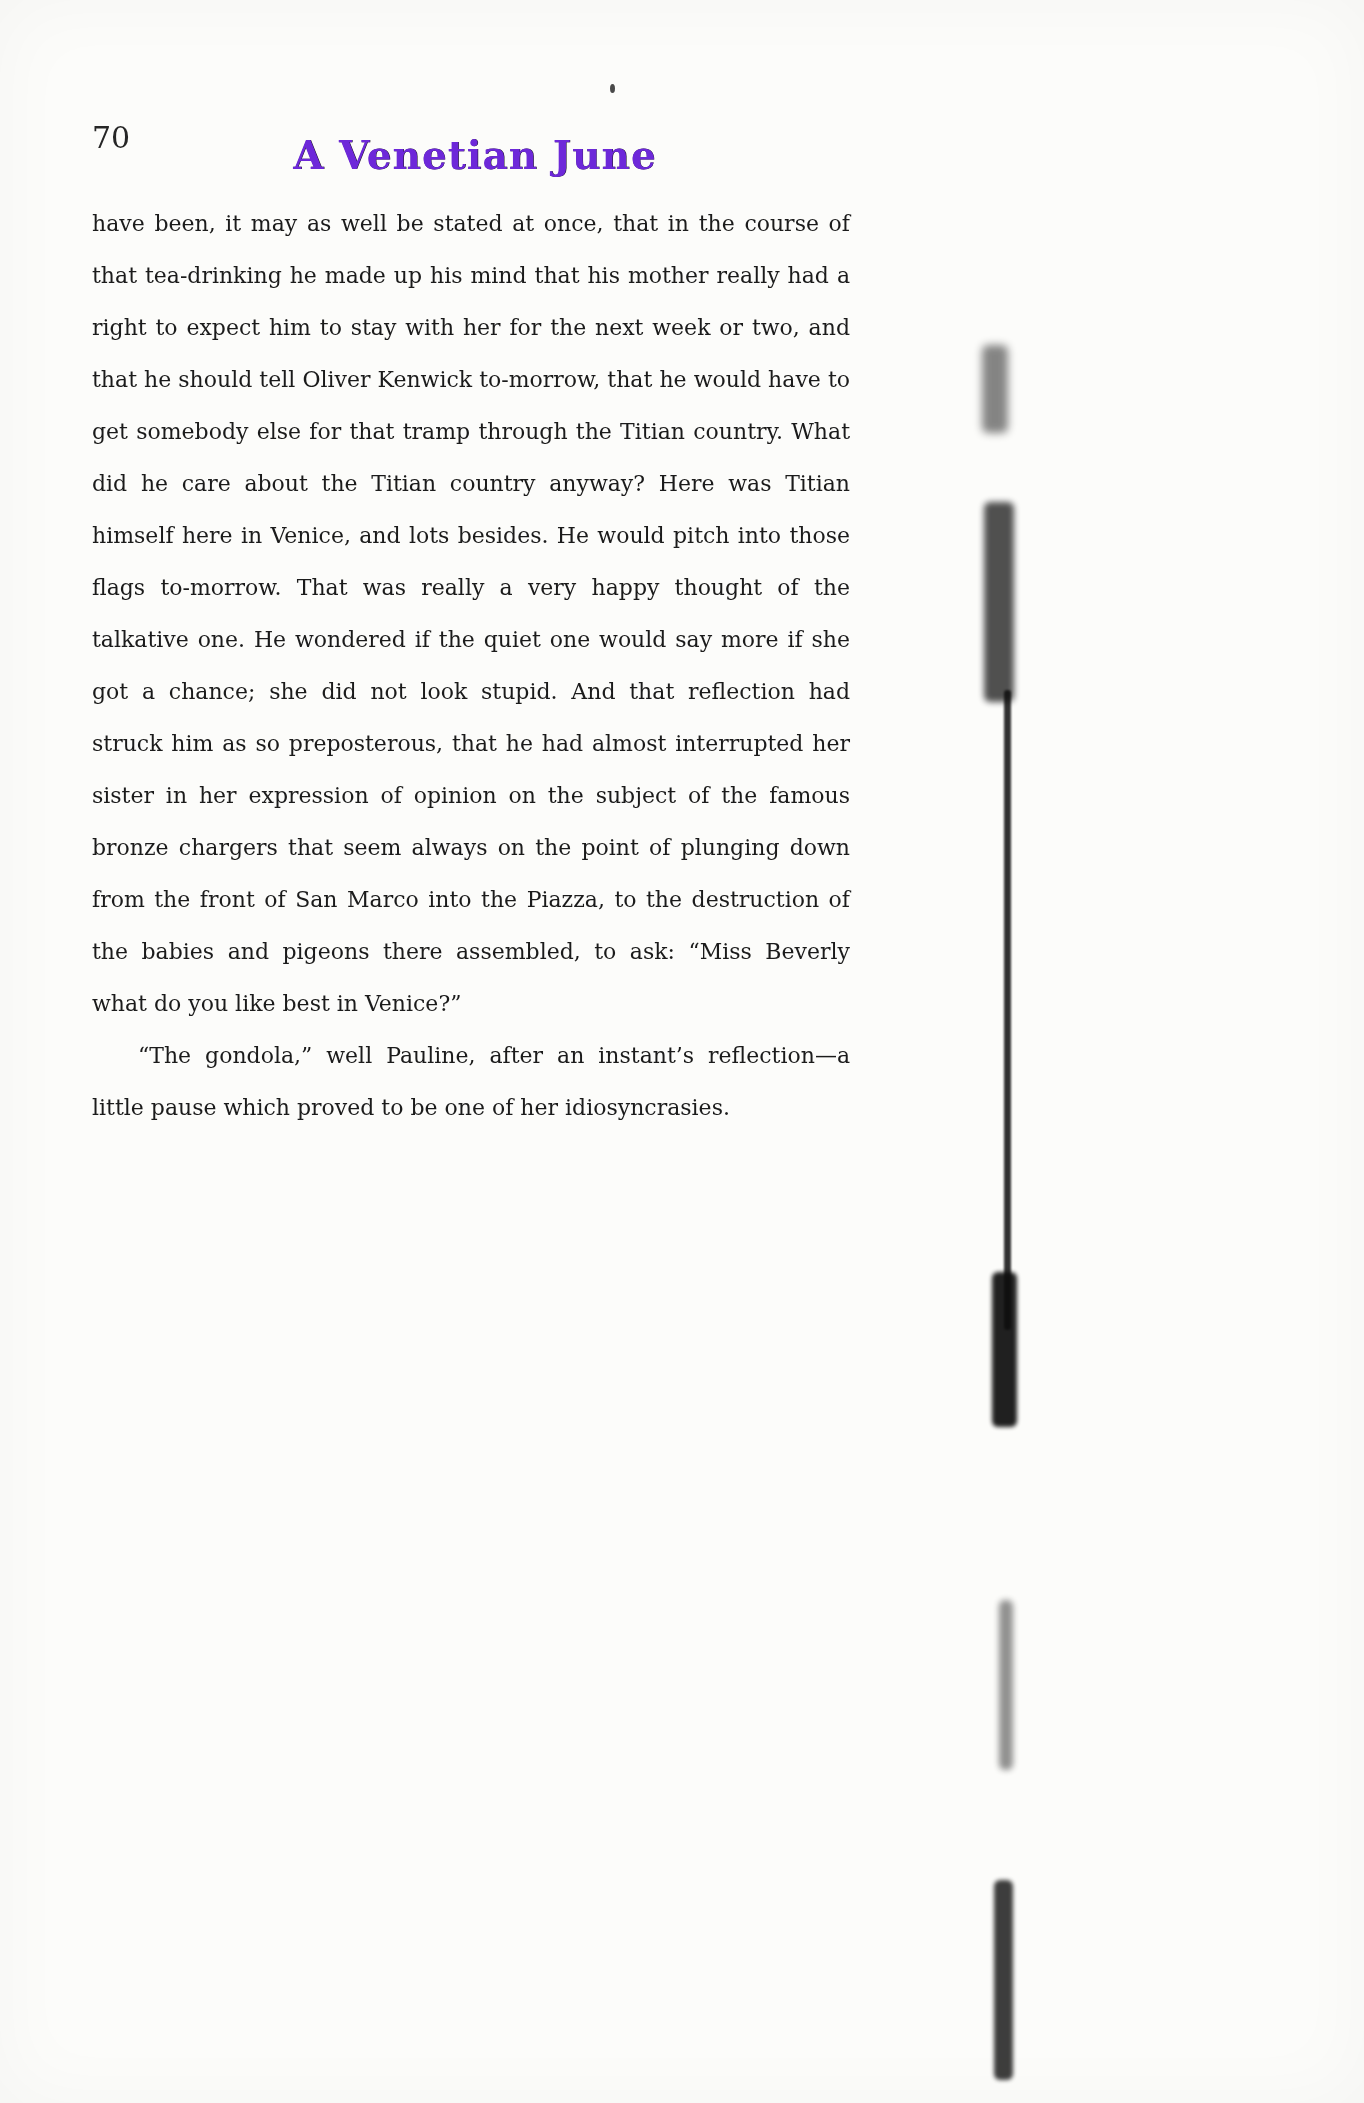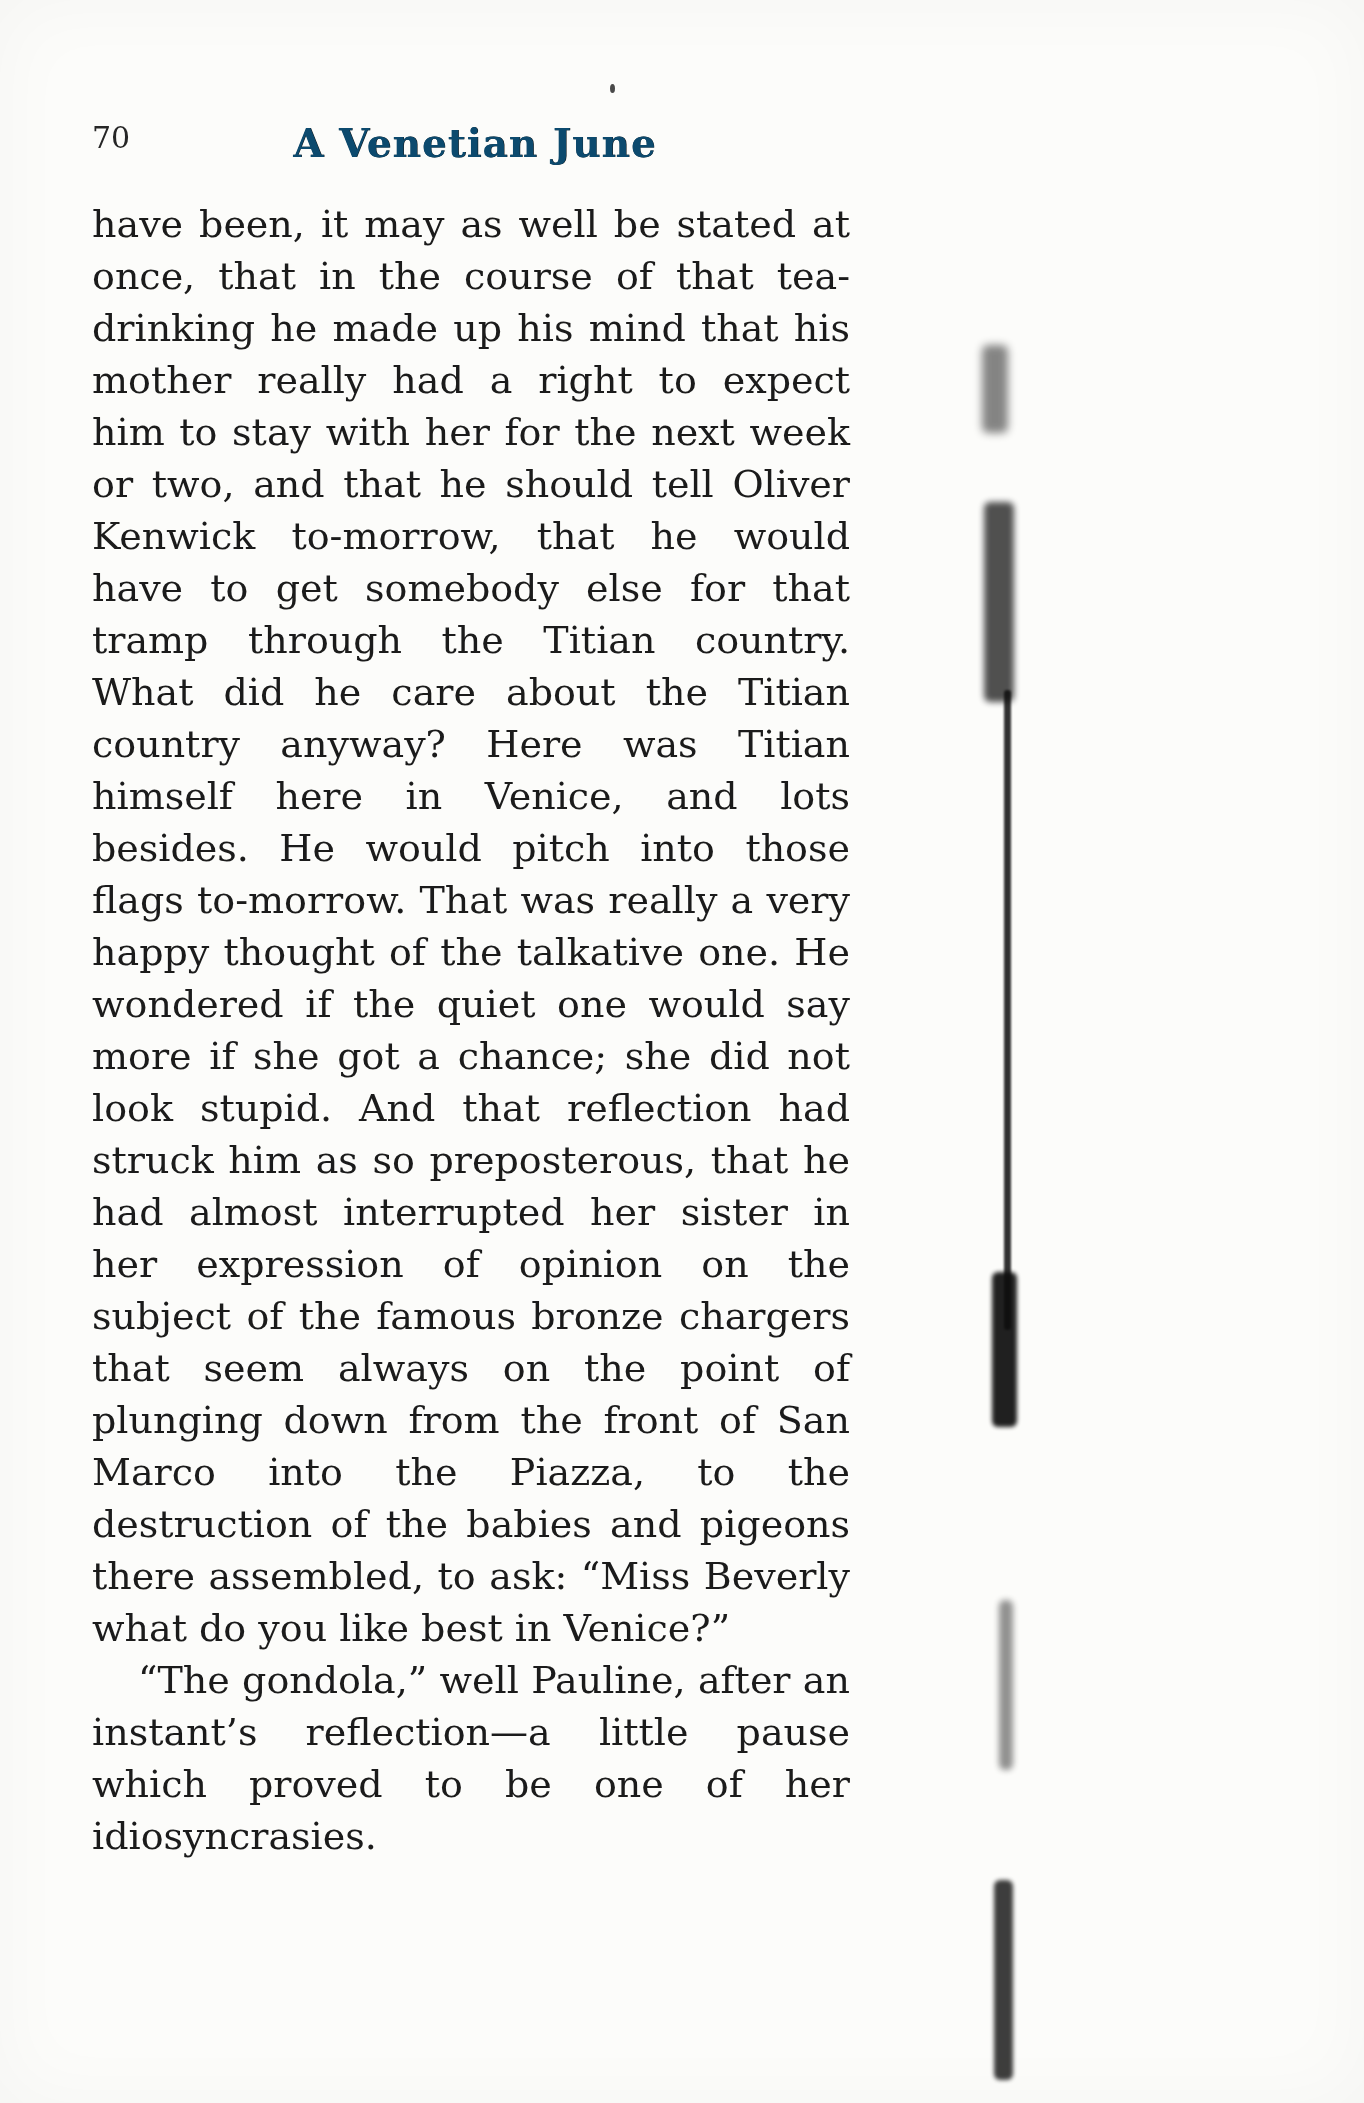--- a/index.html
+++ b/index.html
@@ -29,38 +29,38 @@
   }
 
   .page-number {
     font-size: 30px;
     color: #262626;
     min-width: 70px;
   }
 
   .page-title {
     flex: 1;
-    margin: 0;
+    margin: 12px;
     text-align: center;
     font-size: 39px;
     font-weight: 700;
     letter-spacing: 1px;
-    color: #0c4a6e;
+    color: #6d28d9;
     font-family: "DejaVu Serif", "Liberation Serif", serif;
     
     text-shadow: 0.4px 0 0 #141414;
     padding-right: 60px;
   }
 
   .page-body {
     position: absolute;
     top: 198px;
     left: 92px;
     width: 758px;
-    font-size: 38px;
+    font-size: 22px;
     line-height: 52px;
     text-align: justify;
     color: #1b1b1b;
   }
 
   .page-body p {
     margin: 0;
   }
 
   .page-body p.indented {

